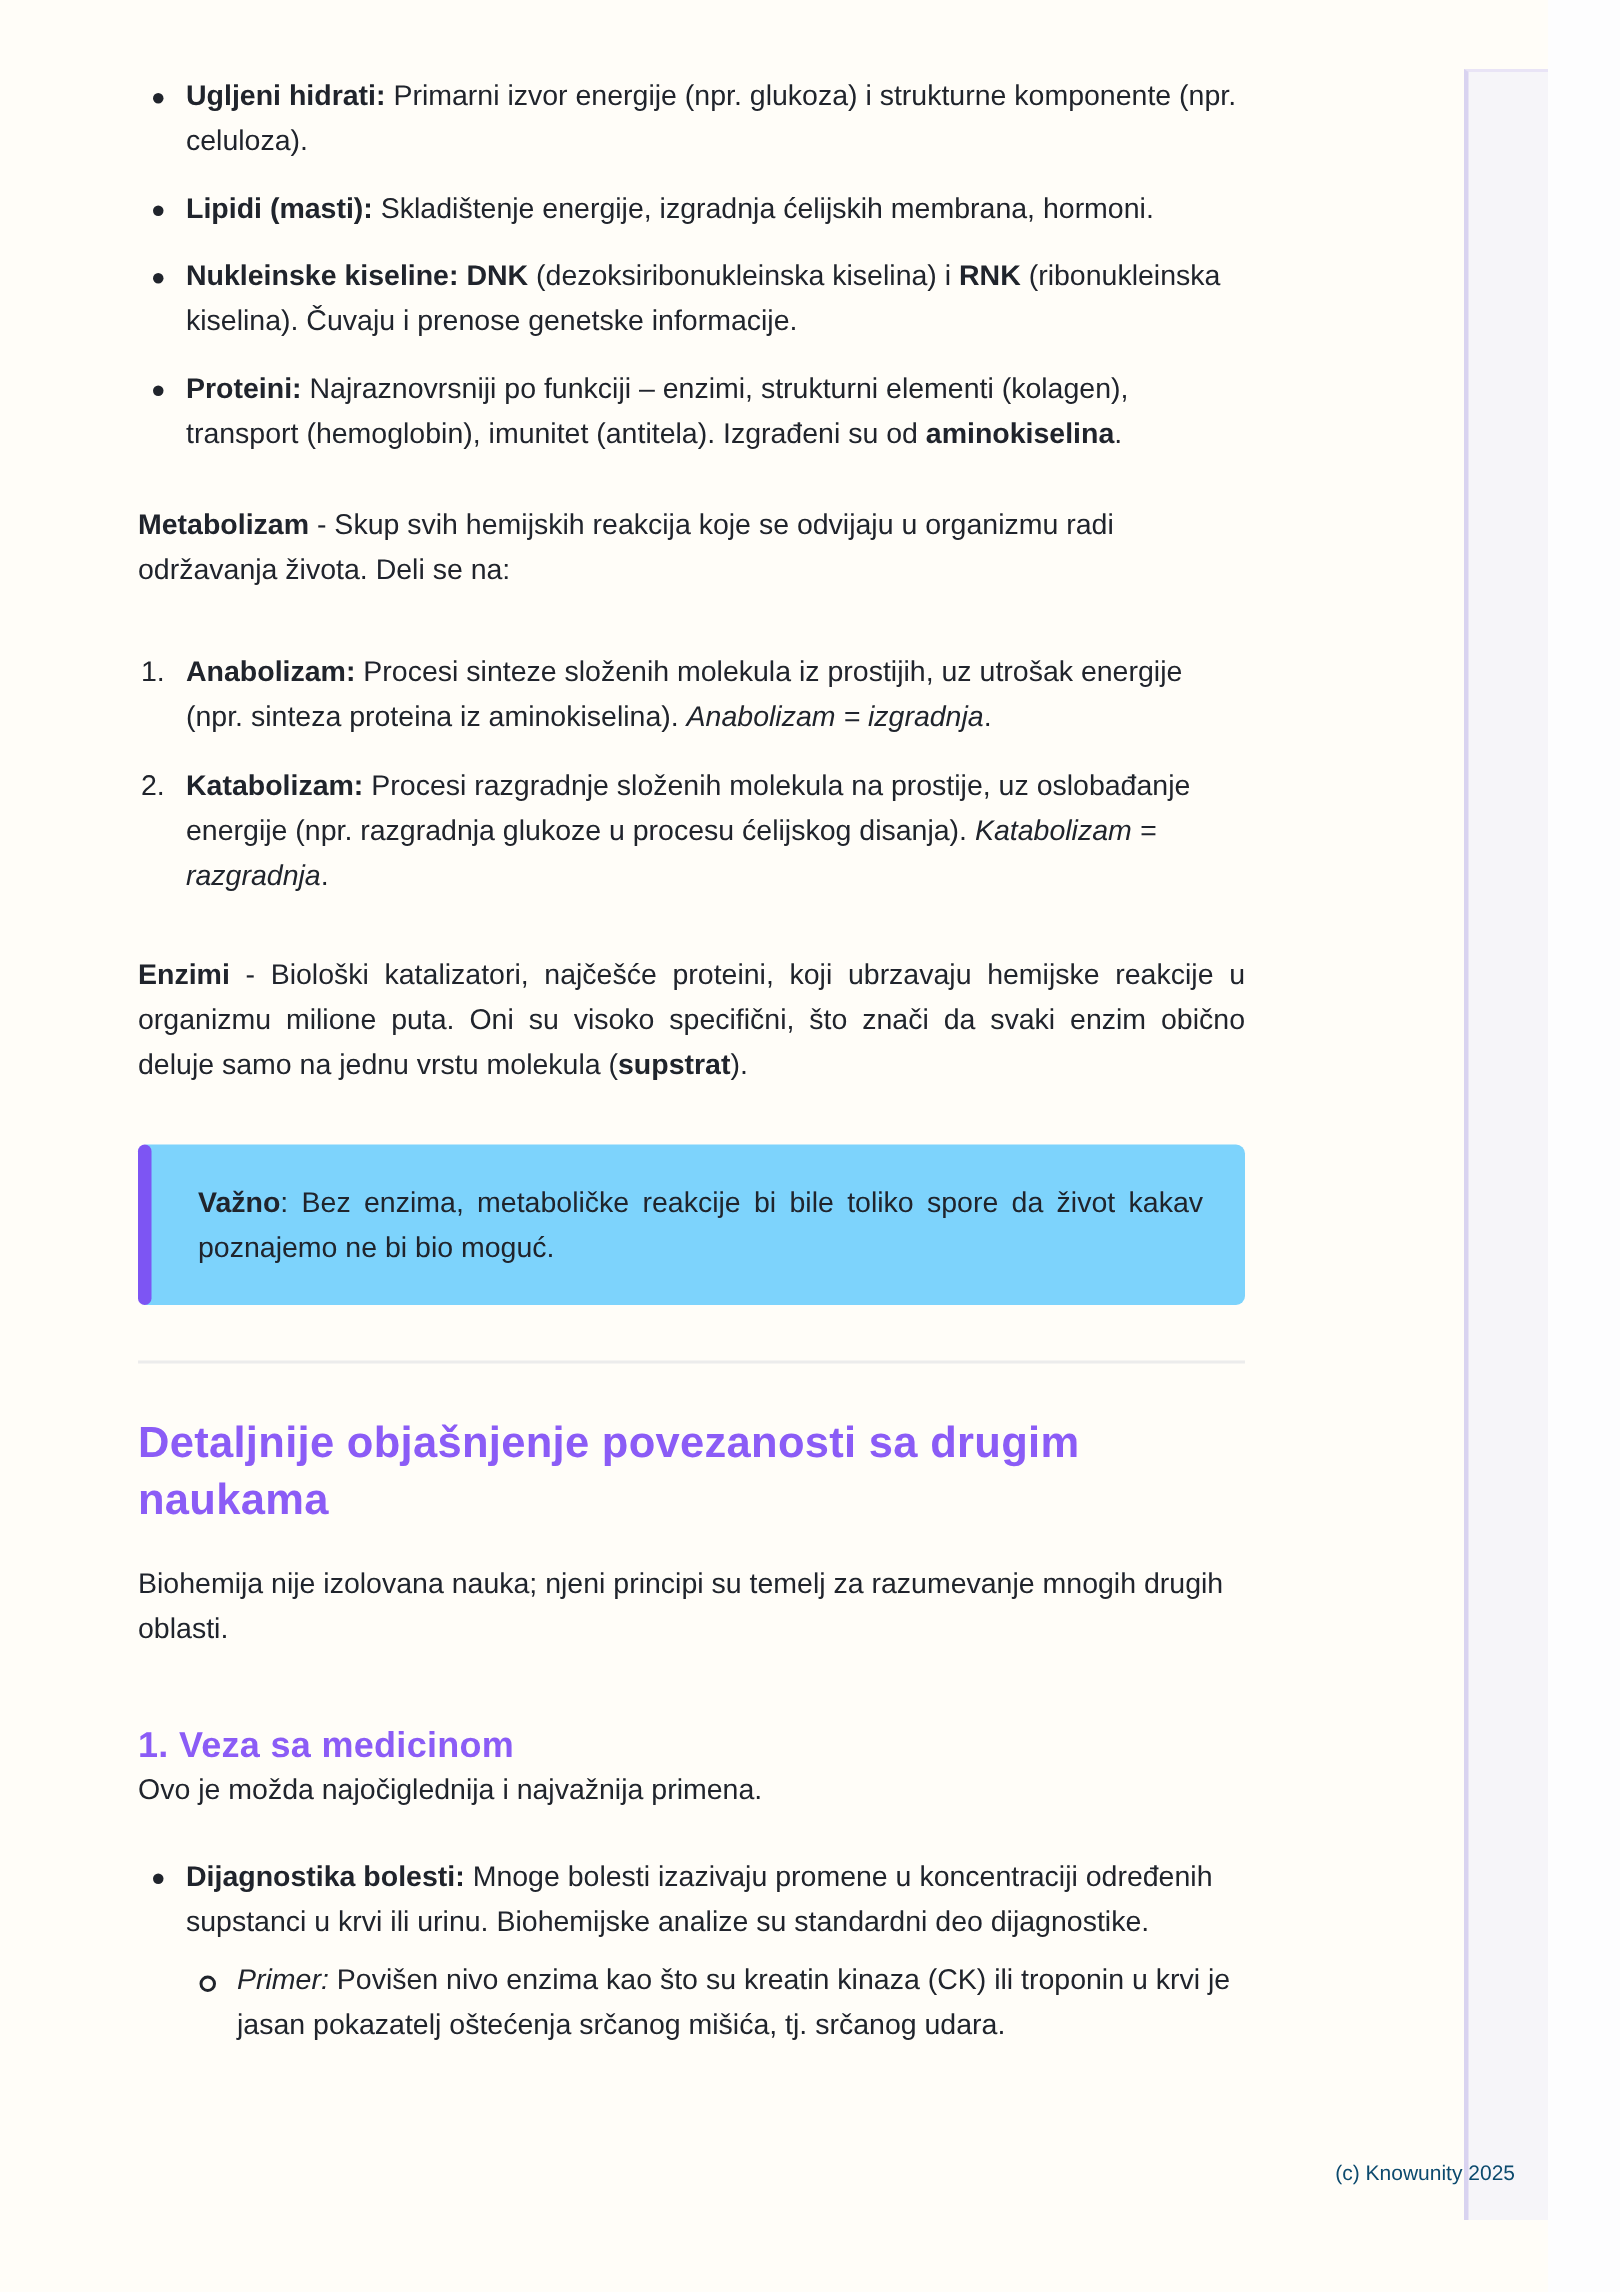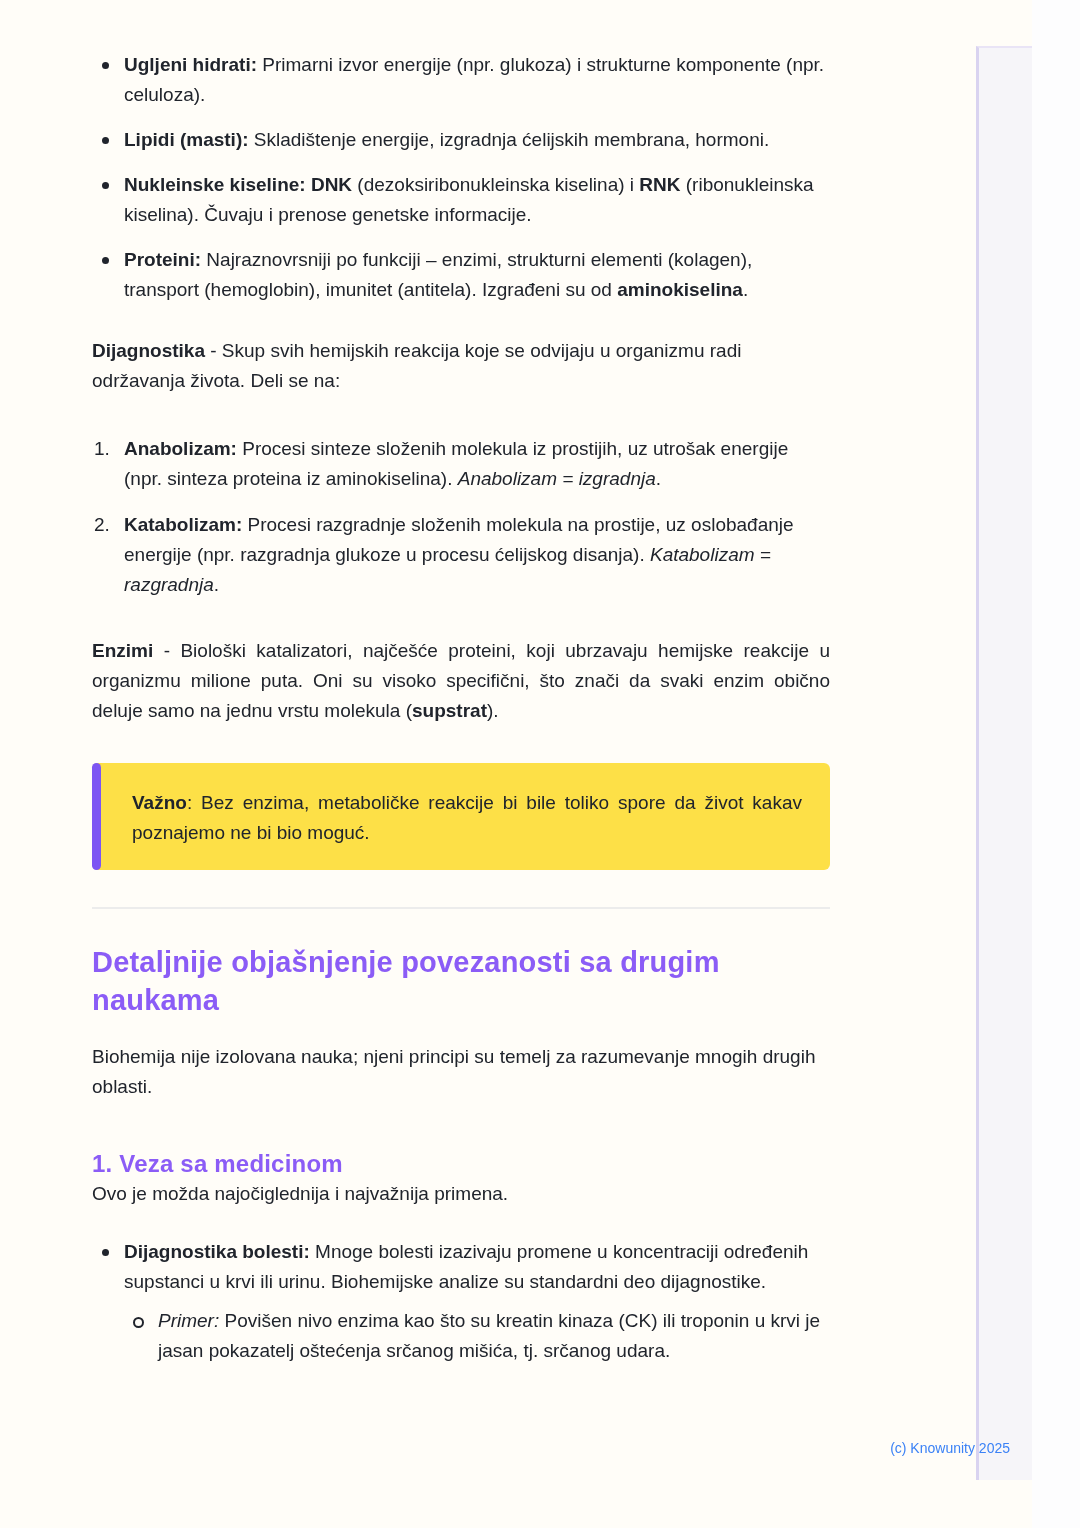--- a/index.html
+++ b/index.html
@@ -33,21 +33,21 @@
   }
   .blist { margin-bottom:31px; }
   .para-meta { margin-bottom:38px; }
   .nlist > li { display:flex; margin-bottom:16px; }
   .nlist { margin-bottom:36px; padding-left:2px; }
   .num { width:30px; flex:0 0 30px; }
   .just { text-align:justify; }
   .para-enzimi { margin-bottom:37px; }
   .callout {
     position:relative;
-    background:#fde047;
+    background:#7dd3fc;
     border-radius:6px;
     padding:25px 28px 22px 40px;
     margin-bottom:37px;
   }
   .callout-bar {
     position:absolute; left:0; top:0; bottom:0;
     width:9px; border-radius:8px; background:#7d55f3;
   }
   .divider { border:none; border-top:2px solid #ececec; margin:0; }
   h2 {
@@ -65,21 +65,21 @@
   .blist-bottom { margin-top:28px; }
   .sublist { margin-top:9px; }
   .sublist > li { position:relative; padding-left:34px; margin-bottom:0; }
   .circle {
     position:absolute; left:9px; top:11px;
     width:7px; height:7px; border-radius:50%;
     border:2px solid #20242c; background:transparent;
   }
   .footer {
     position:absolute; right:70px; top:1439px;
-    font-size:14px; line-height:18px; color:#3b82f6;
+    font-size:14px; line-height:18px; color:#0c4a6e;
     z-index:5;
   }
 </style>
 </head>
 <body>
 
 <div class="right-white"></div>
 <div class="gutter"></div>
 
 <main class="content">
@@ -96,21 +96,21 @@
     <li>
       <span class="dot"></span>
       <div class="litext"><span class="seg-b">Nukleinske kiseline: DNK</span><span> (dezoksiribonukleinska kiselina) i </span><span class="seg-b">RNK</span><span> (ribonukleinska kiselina). Čuvaju i prenose genetske informacije.</span></div>
     </li>
     <li>
       <span class="dot"></span>
       <div class="litext"><span class="seg-b">Proteini:</span><span> Najraznovrsniji po funkciji – enzimi, strukturni elementi (kolagen), transport (hemoglobin), imunitet (antitela). Izgrađeni su od </span><span class="seg-b">aminokiselina</span><span>.</span></div>
     </li>
   </ul>
 
-  <p class="para-meta"><span class="seg-b">Dijagnostika</span><span> - Skup svih hemijskih reakcija koje se odvijaju u organizmu radi održavanja života. Deli se na:</span></p>
+  <p class="para-meta"><span class="seg-b">Metabolizam</span><span> - Skup svih hemijskih reakcija koje se odvijaju u organizmu radi održavanja života. Deli se na:</span></p>
 
   <ol class="nlist">
     <li>
       <span class="num">1.</span>
       <div class="litext"><span class="seg-b">Anabolizam:</span><span> Procesi sinteze složenih molekula iz prostijih, uz utrošak energije (npr. sinteza proteina iz aminokiselina). </span><span class="seg-i">Anabolizam = izgradnja</span><span>.</span></div>
     </li>
     <li>
       <span class="num">2.</span>
       <div class="litext"><span class="seg-b">Katabolizam:</span><span> Procesi razgradnje složenih molekula na prostije, uz oslobađanje energije (npr. razgradnja glukoze u procesu ćelijskog disanja). </span><span class="seg-i">Katabolizam = razgradnja</span><span>.</span></div>
     </li>

